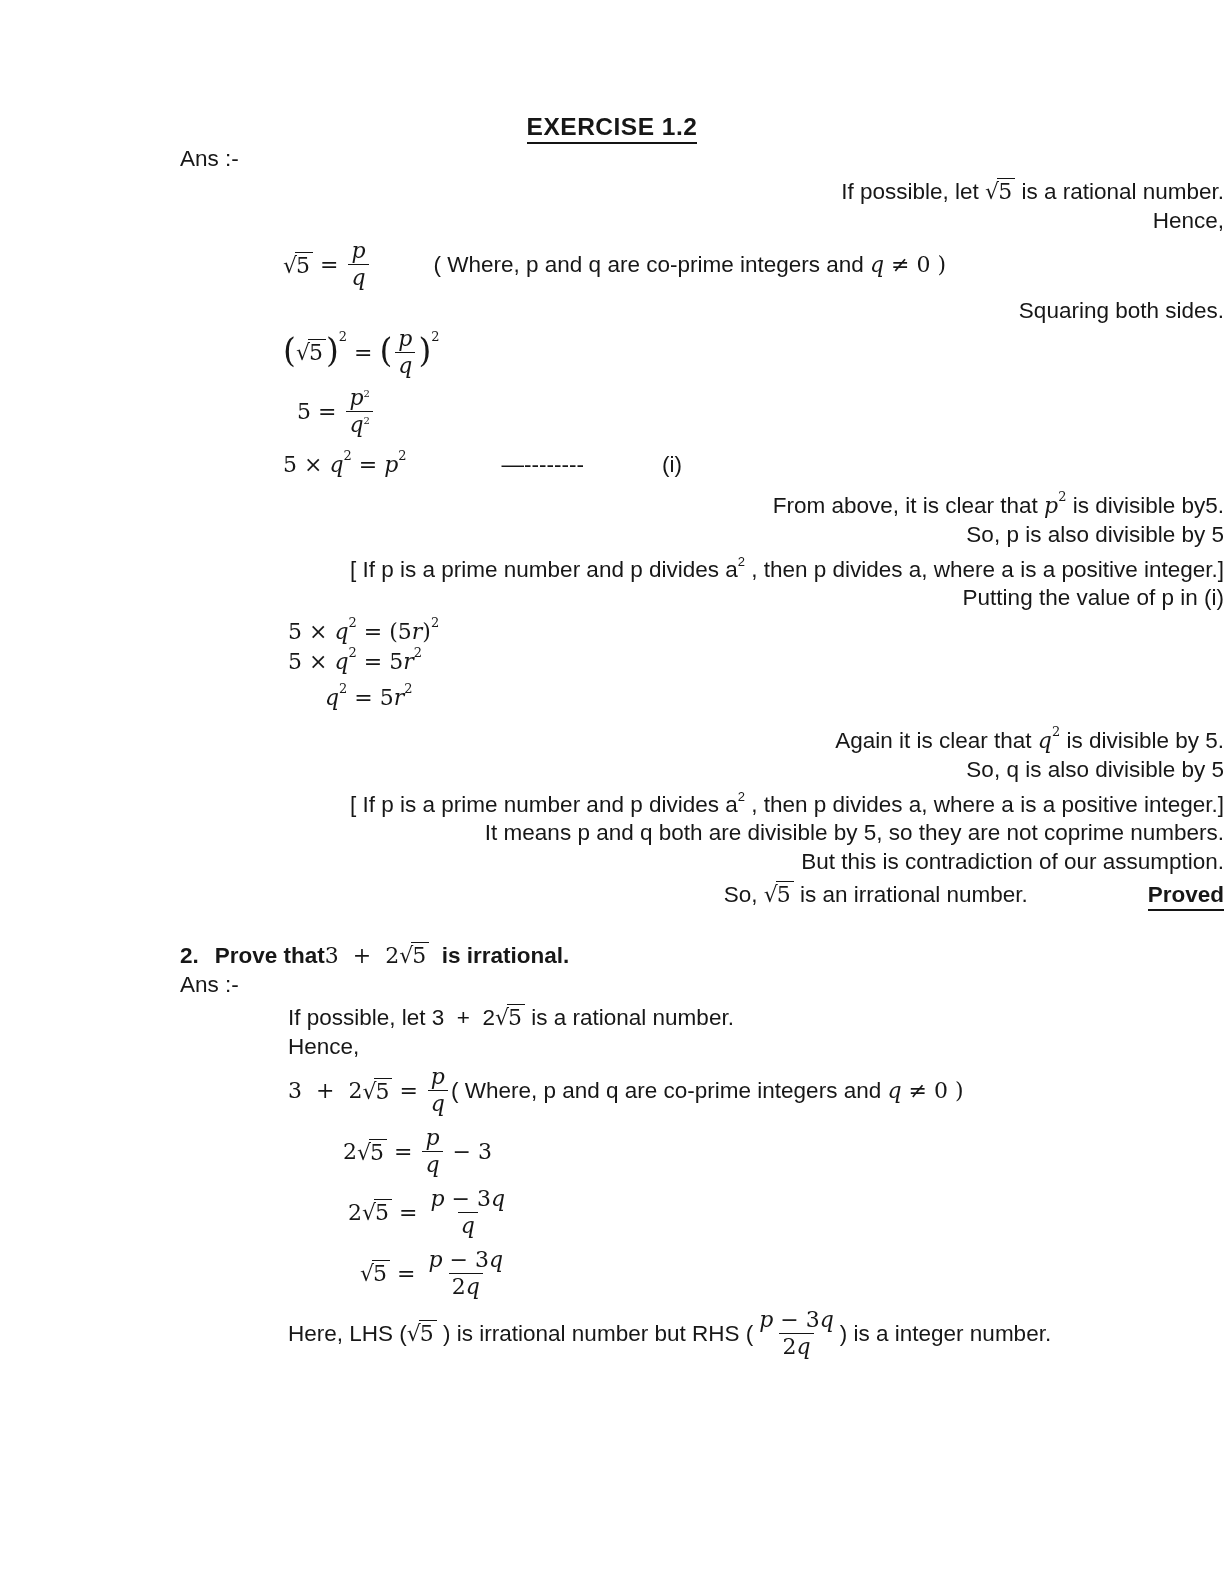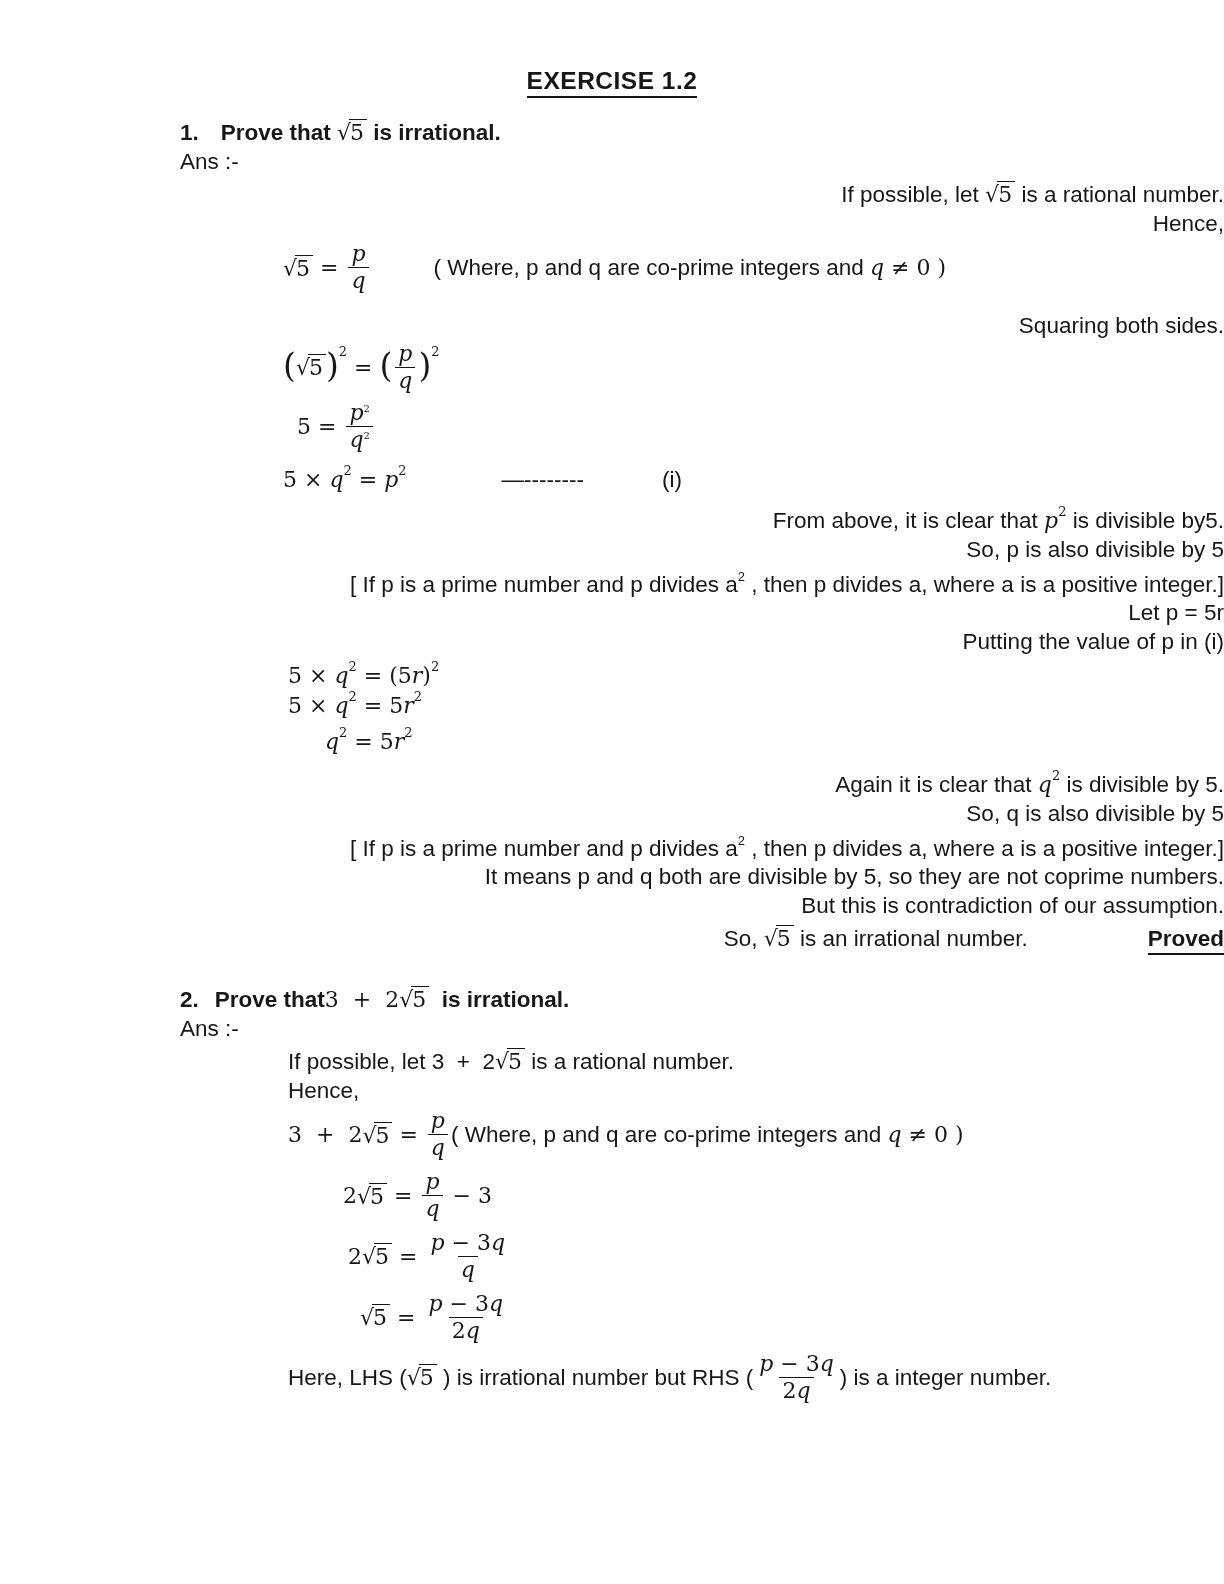--- a/index.html
+++ b/index.html
@@ -6,21 +6,21 @@
   html,body { margin:0; padding:0; background:#e8e8e8; }
   .page {
     position: relative;
     width: 1224px;
     height: 1584px;
     margin: 0 auto;
     background: #ffffff;
     color: #171717;
     font-family: "Liberation Sans", sans-serif;
     font-size: 22.5px;
-    padding-top: 67px;
+    padding-top: 113px;
     overflow: hidden;
   }
   .line { line-height: 29px; white-space: nowrap; }
   .center { text-align: center; }
   .title-line span.txt { font-size: 24.5px; letter-spacing: .5px; }
 
   
   .ind0 { margin-left: 180px; }
   .ind1 { margin-left: 215px; text-align: right; }
   .ind2 { margin-left: 288px; }
@@ -63,42 +63,40 @@
   .eq { line-height: 1.05; padding: 3px 0; }
 </style>
 </head>
 <body>
 
 <div class="page">
   <div class="line center title-line">
     <span class="txt bold underl">EXERCISE 1.2</span>
   </div>
   <div id="doc-body">
-      <div class="line ind0" style="margin-top: 20px;"><span class="txt bold">1.</span><span class="sp" style="width: 22px;"></span><span class="txt bold">Prove that </span><span class="sqrt"><span class="rsign">√</span><span class="rbar">5</span></span><span class="txt bold"> is irrational.</span></div>
       <div class="line ind0"><span class="txt">Ans :-</span></div>
       <div class="line ind1" style="margin-top: 4px;"><span class="txt">If possible, let </span><span class="sqrt"><span class="rsign">√</span><span class="rbar">5</span></span><span class="txt"> is a rational number.</span></div>
       <div class="line ind1"><span class="txt">Hence,</span></div>
       <div class="line eq e1" style="margin-top: 2px;"><span class="sqrt"><span class="rsign">√</span><span class="rbar">5</span></span><span class="math"> = </span><span class="frac">
           <span class="num"><span class="math it">p</span></span>
           <span class="den"><span class="math it">q</span></span>
         </span><span class="sp" style="width: 62px;"></span><span class="txt">( Where, p and q are co-prime integers and </span><span class="math it">q</span><span class="math"> ≠ 0 )</span></div>
-      <div class="line ind1" style="margin-top: 12px;"><span class="txt">Squaring both sides.</span></div>
+      <div class="line ind1" style="margin-top: 0;"><span class="txt">Squaring both sides.</span></div>
       <div class="line eq e1"><span class="bigp">(</span><span class="sqrt"><span class="rsign">√</span><span class="rbar">5</span></span><span class="bigp">)</span><sup class="s2b">2</sup><span class="math"> = </span><span class="bigp">(</span><span class="frac">
           <span class="num"><span class="math it">p</span></span>
           <span class="den"><span class="math it">q</span></span>
         </span><span class="bigp">)</span><sup class="s2b">2</sup></div>
       <div class="line eq e1b"><span class="math">5 = </span><span class="frac">
           <span class="num"><span class="math it">p</span><sup class="s2">2</sup></span>
           <span class="den"><span class="math it">q</span><sup class="s2">2</sup></span>
         </span></div>
       <div class="line eq e1" style="margin-top: 6px;"><span class="math">5 × </span><span class="math it">q</span><sup class="s2">2</sup><span class="math"> = </span><span class="math it">p</span><sup class="s2">2</sup><span class="sp" style="width: 95px;"></span><span class="txt">—--------</span><span class="sp" style="width: 78px;"></span><span class="txt">(i)</span></div>
       <div class="line ind1" style="margin-top: 6px;"><span class="txt">From above, it is clear that </span><span class="math it">p</span><sup class="s2">2</sup><span class="txt"> is divisible by5.</span></div>
       <div class="line ind1"><span class="txt">So, p is also divisible by 5</span></div>
       <div class="line ind1"><span class="txt">[ If p is a prime number and p divides a</span><sup class="s2t">2</sup><span class="txt"> , then p divides a, where a is a positive integer.]</span></div>
-      <div class="line ind1"><span class="txt">Let p = 5r</span></div>
       <div class="line ind1"><span class="txt">Putting the value of p in (i)</span></div>
       <div class="line eq e2" style="margin-top: 4px;"><span class="math">5 × </span><span class="math it">q</span><sup class="s2">2</sup><span class="math"> = (5</span><span class="math it">r</span><span class="math">)</span><sup class="s2">2</sup></div>
       <div class="line eq e2" style="margin-top: 0;"><span class="math">5 × </span><span class="math it">q</span><sup class="s2">2</sup><span class="math"> = 5</span><span class="math it">r</span><sup class="s2">2</sup></div>
       <div class="line eq e3" style="margin-top: 6px;"><span class="math it">q</span><sup class="s2">2</sup><span class="math"> = 5</span><span class="math it">r</span><sup class="s2">2</sup></div>
       <div class="line ind1" style="margin-top: 8px;"><span class="txt">Again it is clear that </span><span class="math it">q</span><sup class="s2">2</sup><span class="txt"> is divisible by 5.</span></div>
       <div class="line ind1"><span class="txt">So, q is also divisible by 5</span></div>
       <div class="line ind1"><span class="txt">[ If p is a prime number and p divides a</span><sup class="s2t">2</sup><span class="txt"> , then p divides a, where a is a positive integer.]</span></div>
       <div class="line ind1"><span class="txt">It means p and q both are divisible by 5, so they are not coprime numbers.</span></div>
       <div class="line ind1"><span class="txt">But this is contradiction of our assumption.</span></div>
       <div class="line ind1" style="margin-top: 4px;"><span class="txt">So, </span><span class="sqrt"><span class="rsign">√</span><span class="rbar">5</span></span><span class="txt"> is an irrational number.</span><span class="sp" style="width: 120px;"></span><span class="txt bold underl">Proved</span></div>

